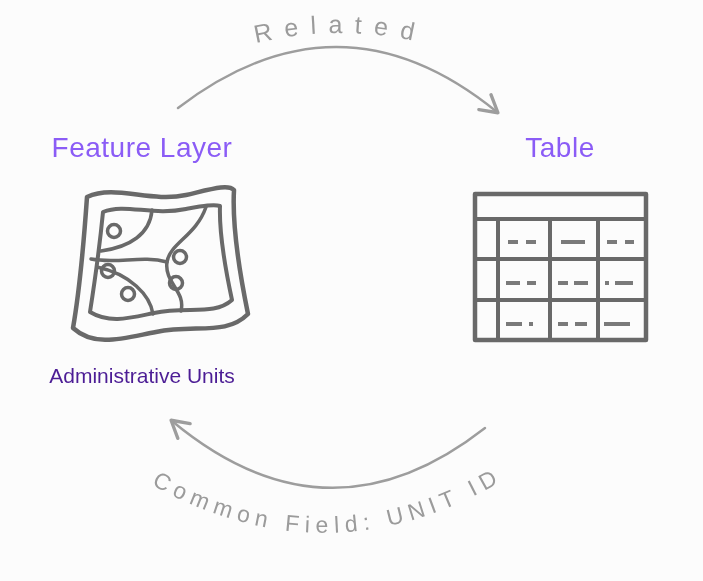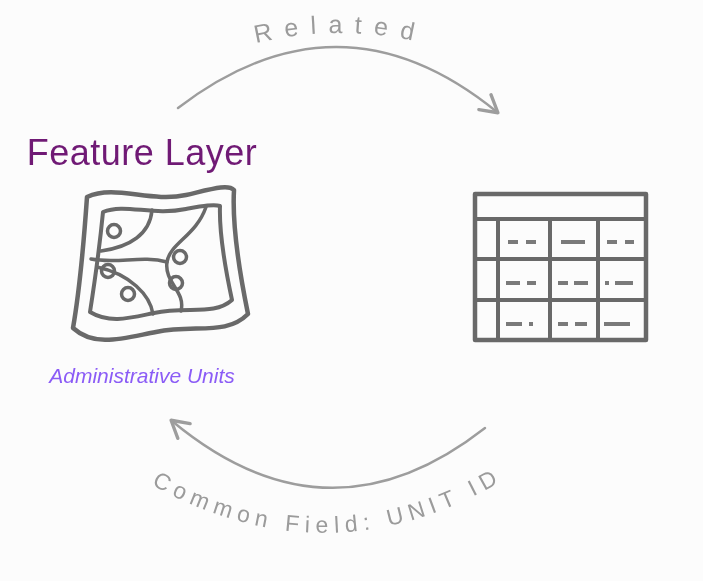--- a/index.html
+++ b/index.html
@@ -10,31 +10,30 @@
   .stage{
     position:relative;
     width:703px;height:581px;
     background:#fcfcfc;
     overflow:hidden;
   }
   .stage svg.layer{position:absolute;left:0;top:0;}
   .node-title{
     position:absolute;
     transform:translateX(-50%);
-    font-size:36px;
+    font-size:28px;
     letter-spacing:0.5px;
-    color:#701a75;
+    color:#8b5cf6;
     white-space:nowrap;
   }
   .node-caption{
     position:absolute;
     transform:translateX(-50%);
     font-size:21px;
-    font-style:italic;
-    color:#8b5cf6;
+    color:#4c1d95;
     white-space:nowrap;
   }
   .arc-label{
     font-family:"Liberation Sans", sans-serif;
     fill:#9b9b9b;
   }
   .arc-label-top{font-size:25px;letter-spacing:12px;}
   .arc-label-bottom{font-size:23px;letter-spacing:6px;}
   .arrow{fill:none;stroke:#9d9d9d;stroke-width:2.4;stroke-linecap:round;}
   .icon-stroke{fill:none;stroke:#696969;stroke-linejoin:round;stroke-linecap:round;}
@@ -114,16 +113,17 @@
 
       <line class="cell-dash" x1="506" y1="324" x2="522" y2="324"></line>
       <line class="cell-dash" x1="529" y1="324" x2="533" y2="324"></line>
       <line class="cell-dash" x1="558" y1="324" x2="568" y2="324"></line>
       <line class="cell-dash" x1="575" y1="324" x2="587" y2="324"></line>
       <line class="cell-dash" x1="604" y1="324" x2="630" y2="324"></line>
     </g>
   </svg>
 
   <div class="node-title" style="left:142px; top:132px;">Feature Layer</div>
+  <div class="node-title" style="left:560px; top:132px;">Table</div>
 
   <div class="node-caption" style="left:142px; top:364px;">Administrative Units</div>
 
 </div>
 
 </body></html>

